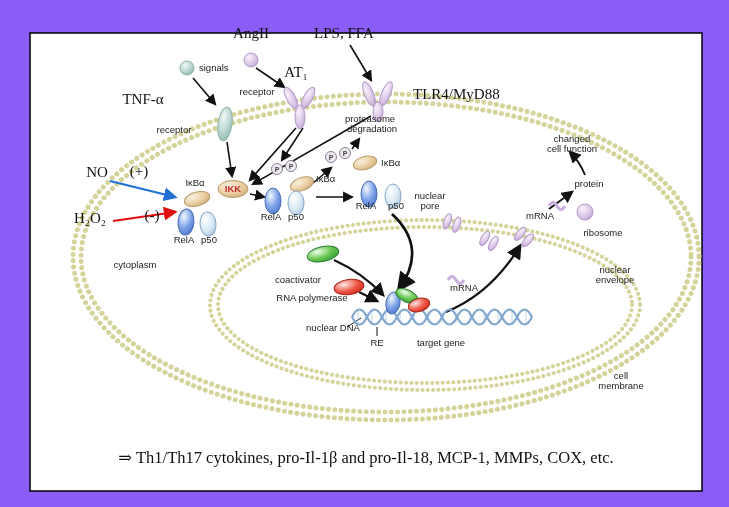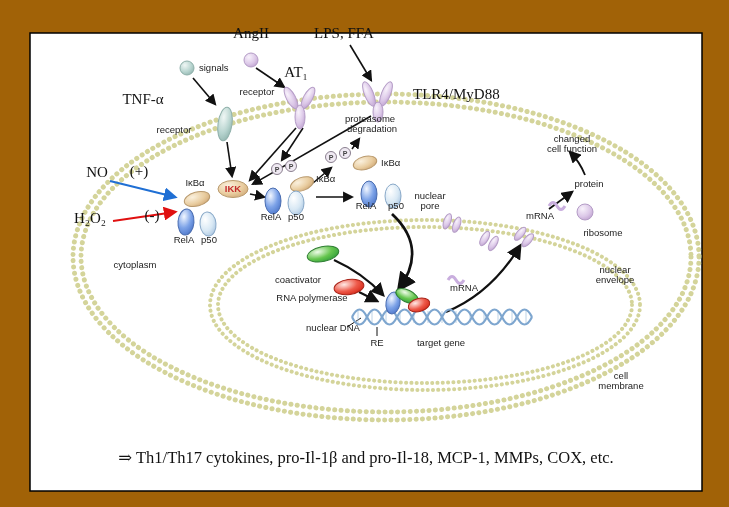--- a/index.html
+++ b/index.html
@@ -1,16 +1,16 @@
 <!DOCTYPE html>
 <html><head>
 <meta charset="utf-8">
 <style>
   html,body { margin:0; padding:0; background:#ffffff; }
-  .stage { position:relative; width:729px; height:507px; background:#a16207; overflow:hidden; }
+  .stage { position:relative; width:729px; height:507px; background:#8b5cf6; overflow:hidden; }
   svg { position:absolute; left:0; top:0; }
   text { user-select:none; }
   .t-big     { font-family:"Liberation Serif","DejaVu Serif",serif; font-size:15px; fill:#111; }
   .t-small   { font-family:"Liberation Sans","DejaVu Sans",sans-serif; font-size:9.5px; fill:#222; }
   .t-tiny    { font-family:"Liberation Sans","DejaVu Sans",sans-serif; font-size:7px; font-weight:bold; fill:#444; }
   .t-ikk     { font-family:"Liberation Sans","DejaVu Sans",sans-serif; font-size:9.5px; font-weight:bold; }
   .t-caption { font-family:"Liberation Serif","DejaVu Serif",serif; font-size:16.5px; fill:#111; }
 </style>
 </head>
 <body>

